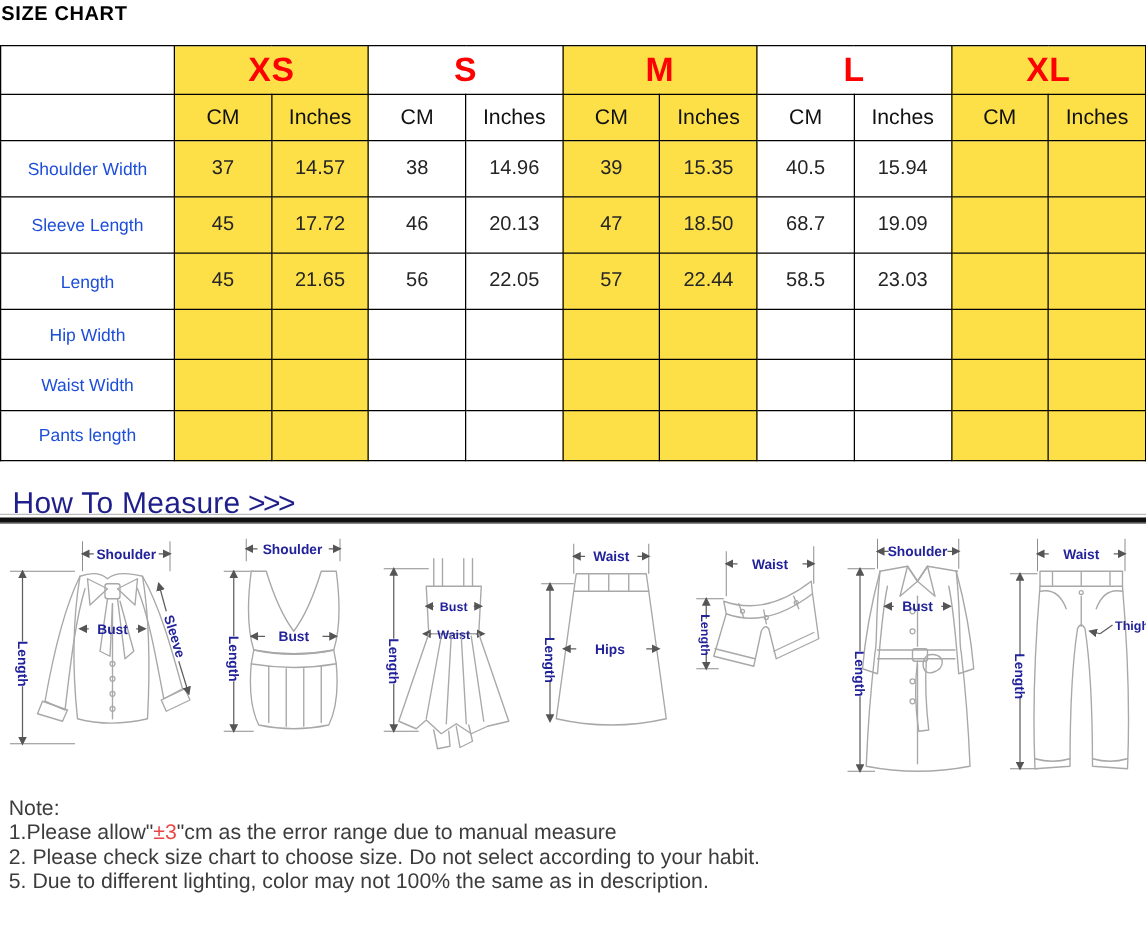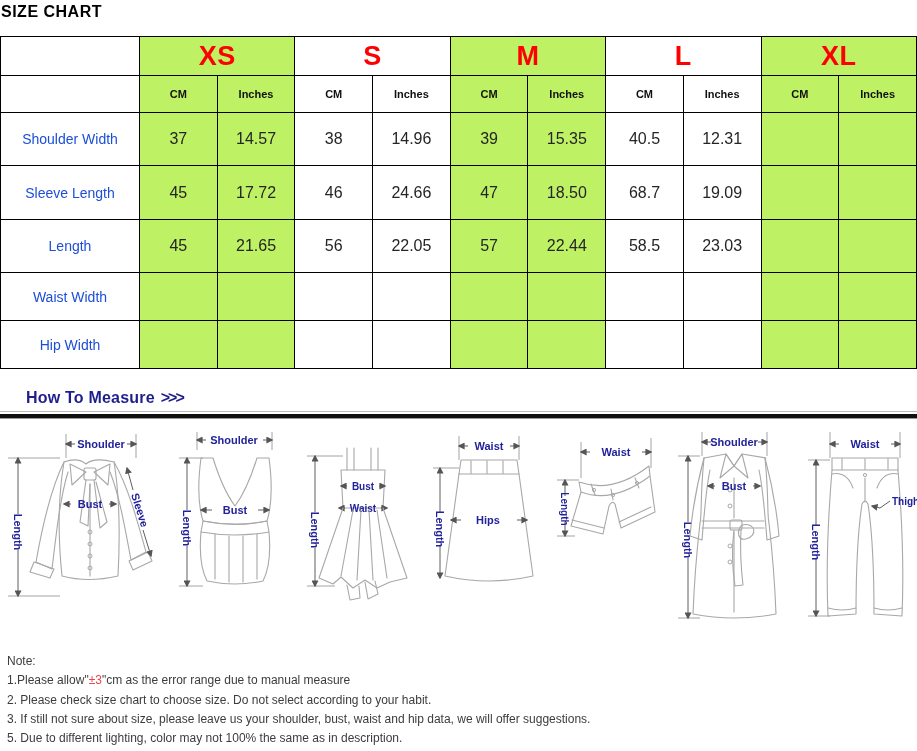--- a/index.html
+++ b/index.html
@@ -11,46 +11,46 @@
          font-size:16px;font-weight:bold;color:#000;letter-spacing:.5px}
 
   
   table.size-chart{position:absolute;top:36px;left:0;width:917px;height:333px;
          border-collapse:collapse;table-layout:fixed}
   table.size-chart td{border:1px solid #000;text-align:center;vertical-align:middle;padding:0}
   .c-label{width:139px}
   tr.r-size{height:39px}
   td.size{font-size:27px;font-weight:bold;color:#fe0000;letter-spacing:.5px}
   tr.r-units{height:37px}
-  td.unit{font-size:11px;font-weight:bold;color:#111}
+  td.unit{font-size:17px;font-weight:normal;color:#111}
   tbody td{font-size:16px;color:#252525}
   td.rowlabel{font-size:14px;color:#1d4ed8}
-  td.shaded{background:#bef264}
-
-  
-  .measure-head{position:absolute;left:26px;top:389px;font-size:16px;font-weight:bold;
+  td.shaded{background:#fde047}
+
+  
+  .measure-head{position:absolute;left:10px;top:389px;font-size:24px;font-weight:normal;
                 color:#1f1f8b;letter-spacing:.2px}
   .measure-head .arrows{letter-spacing:-2px;margin-left:6px}
   .rule{position:absolute;top:411px;left:0;width:917px}
   .rule .g1{height:1px;background:#bcbcbc;margin-bottom:2px}
   .rule .blk{height:4px;background:#101010;border-bottom:1px solid #9a9a9a}
 
   
   .diagrams{position:absolute;top:426px;left:0;width:917px;height:208px;
-            display:flex;justify-content:space-between;align-items:flex-end}
+            display:flex;justify-content:space-between;align-items:center}
   .diagrams svg{display:block}
   .lbl{fill:#22229a;font-family:"Liberation Sans",sans-serif;font-size:11px;font-weight:bold}
   .lbl10{fill:#22229a;font-family:"Liberation Sans",sans-serif;font-size:10px;font-weight:bold}
   .g{fill:none;stroke:#a8a8a8;stroke-width:1.1;stroke-linecap:round;stroke-linejoin:round}
   .d{fill:none;stroke:#5e5e5e;stroke-width:1}
   .x{fill:none;stroke:#8d8d8d;stroke-width:.8}
   .btn{fill:none;stroke:#a8a8a8;stroke-width:1}
 
   
-  .notes{position:absolute;left:7px;top:652px;font-size:12px;line-height:19.3px;color:#3c3c3c}
+  .notes{position:absolute;left:7px;top:637px;font-size:17px;line-height:19.3px;color:#3c3c3c}
   .notes .red{color:#e94747}
 </style>
 </head>
 <body>
 
 <div class="page">
 
   <div class="title">SIZE CHART</div>
 
   <table class="size-chart">
@@ -93,30 +93,30 @@
     <tbody id="size-body">
         <tr>
           <td class="rowlabel">Shoulder Width</td>
           <td class="shaded">37</td>
           <td class="shaded">14.57</td>
           <td>38</td>
           <td>14.96</td>
           <td class="shaded">39</td>
           <td class="shaded">15.35</td>
           <td>40.5</td>
-          <td>12.31</td>
+          <td>15.94</td>
           <td class="shaded"></td>
           <td class="shaded"></td>
         </tr>
         <tr>
           <td class="rowlabel">Sleeve Length</td>
           <td class="shaded">45</td>
           <td class="shaded">17.72</td>
           <td>46</td>
-          <td>24.66</td>
+          <td>20.13</td>
           <td class="shaded">47</td>
           <td class="shaded">18.50</td>
           <td>68.7</td>
           <td>19.09</td>
           <td class="shaded"></td>
           <td class="shaded"></td>
         </tr>
         <tr>
           <td class="rowlabel">Length</td>
           <td class="shaded">45</td>
@@ -124,34 +124,47 @@
           <td>56</td>
           <td>22.05</td>
           <td class="shaded">57</td>
           <td class="shaded">22.44</td>
           <td>58.5</td>
           <td>23.03</td>
           <td class="shaded"></td>
           <td class="shaded"></td>
         </tr>
         <tr>
+          <td class="rowlabel">Hip Width</td>
+          <td class="shaded"></td>
+          <td class="shaded"></td>
+          <td></td>
+          <td></td>
+          <td class="shaded"></td>
+          <td class="shaded"></td>
+          <td></td>
+          <td></td>
+          <td class="shaded"></td>
+          <td class="shaded"></td>
+        </tr>
+        <tr>
           <td class="rowlabel">Waist Width</td>
           <td class="shaded"></td>
           <td class="shaded"></td>
           <td></td>
           <td></td>
           <td class="shaded"></td>
           <td class="shaded"></td>
           <td></td>
           <td></td>
           <td class="shaded"></td>
           <td class="shaded"></td>
         </tr>
         <tr>
-          <td class="rowlabel">Hip Width</td>
+          <td class="rowlabel">Pants length</td>
           <td class="shaded"></td>
           <td class="shaded"></td>
           <td></td>
           <td></td>
           <td class="shaded"></td>
           <td class="shaded"></td>
           <td></td>
           <td></td>
           <td class="shaded"></td>
           <td class="shaded"></td>
@@ -366,17 +379,16 @@
       <line class="d" x1="80" y1="80" x2="90" y2="73"></line>
       <text class="lbl10" x="92" y="77" text-anchor="start">Thigh</text>
     </svg>
 
   </div>
 
   <div class="notes">
     <div>Note:</div>
     <div><span>1.Please allow"</span><span class="red">±3</span><span>"cm as the error range due to manual measure</span></div>
     <div>2. Please check size chart to choose size. Do not select according to your habit.</div>
-    <div>3. If still not sure about size, please leave us your shoulder, bust, waist and hip data, we will offer suggestions.</div>
     <div>5. Due to different lighting, color may not 100% the same as in description.</div>
   </div>
 
 </div>
 
 </body></html>

